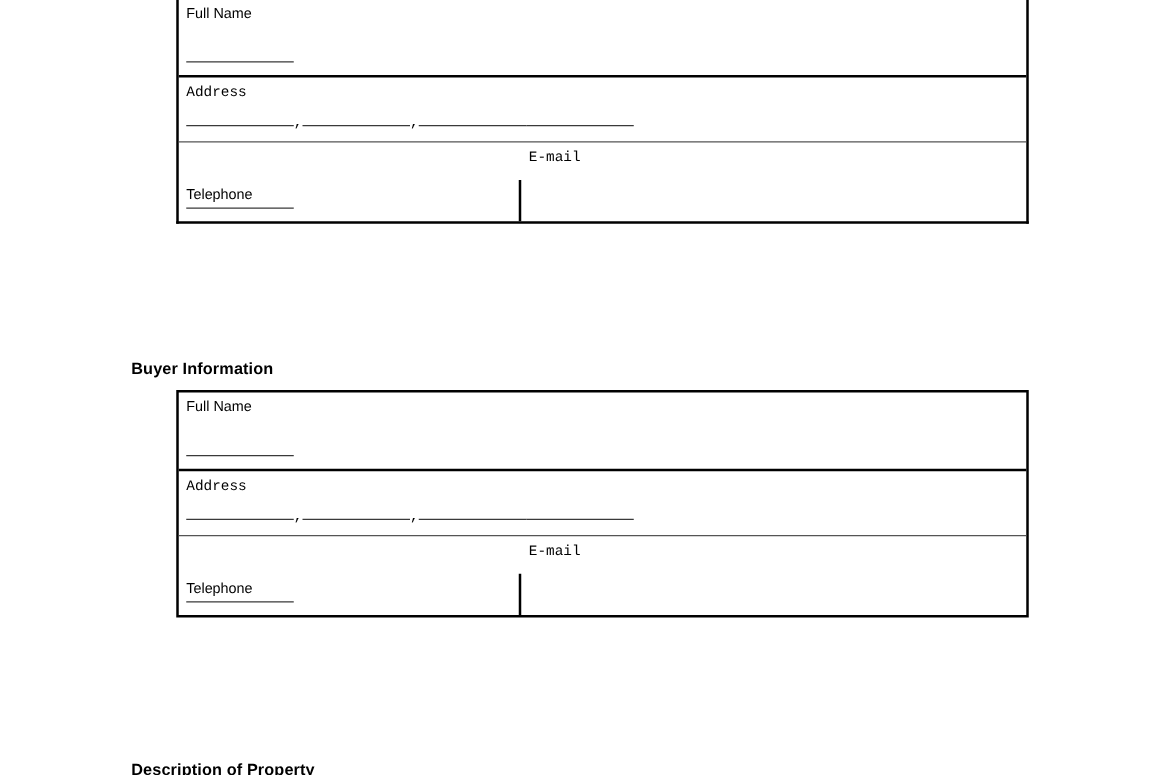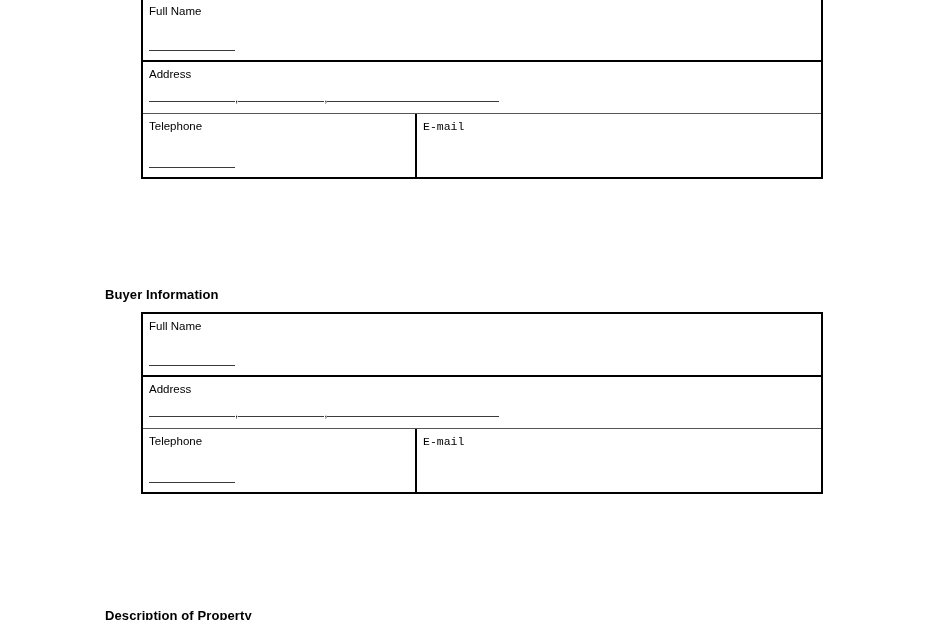--- a/index.html
+++ b/index.html
@@ -58,34 +58,36 @@
     box-sizing: border-box;
     display: flex;
   }
   .row-name {
     height: 63px;
     border-bottom: 2px solid #000;
   }
   .row-address {
     height: 52px;
     border-bottom: 1.5px solid #555;
+    font-family: Liberation Mono, monospace;
   }
   .row-contact {
     height: 63px;
   }
 
   .cell {
     position: relative;
     box-sizing: border-box;
     padding: 6px 0 0 6px;
     flex: 1 1 auto;
   }
   .cell-tel {
     flex: 0 0 274px;
     border-right: 2px solid #000;
+    margin-top: 30px;
   }
   .cell-email {
     flex: 1 1 auto;
     font-family: Liberation Mono, monospace;
   }
 
   .field-label {
     font-size: 11.5px;
     line-height: 13px;
     white-space: nowrap;

